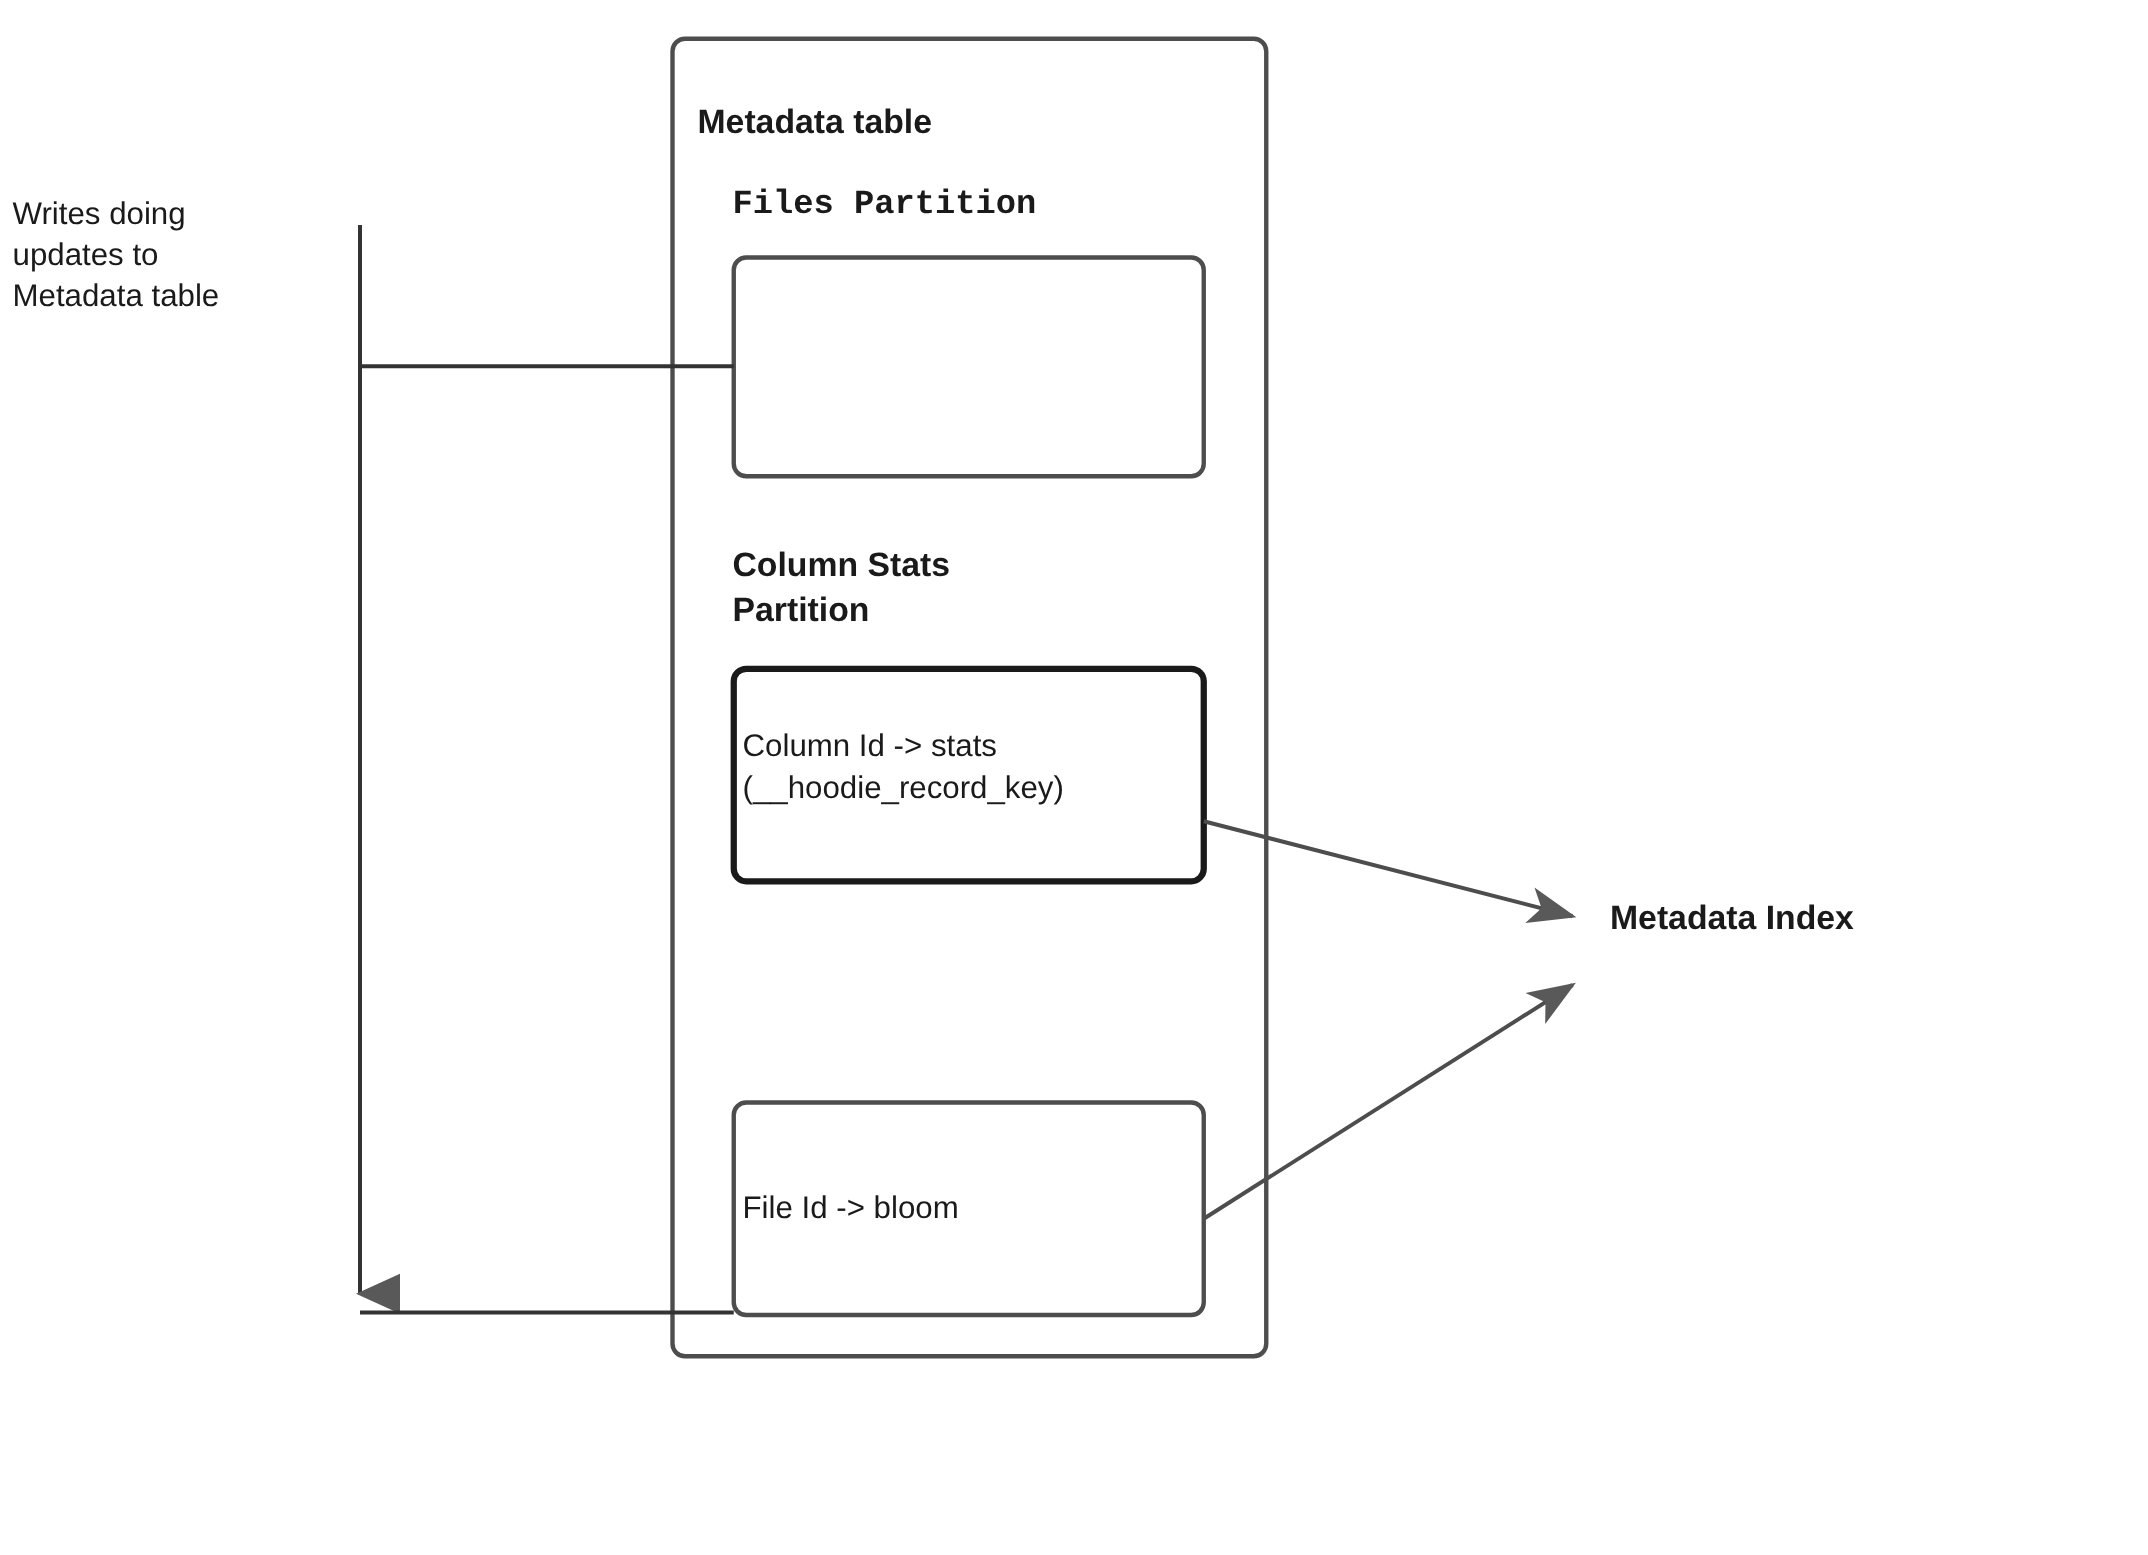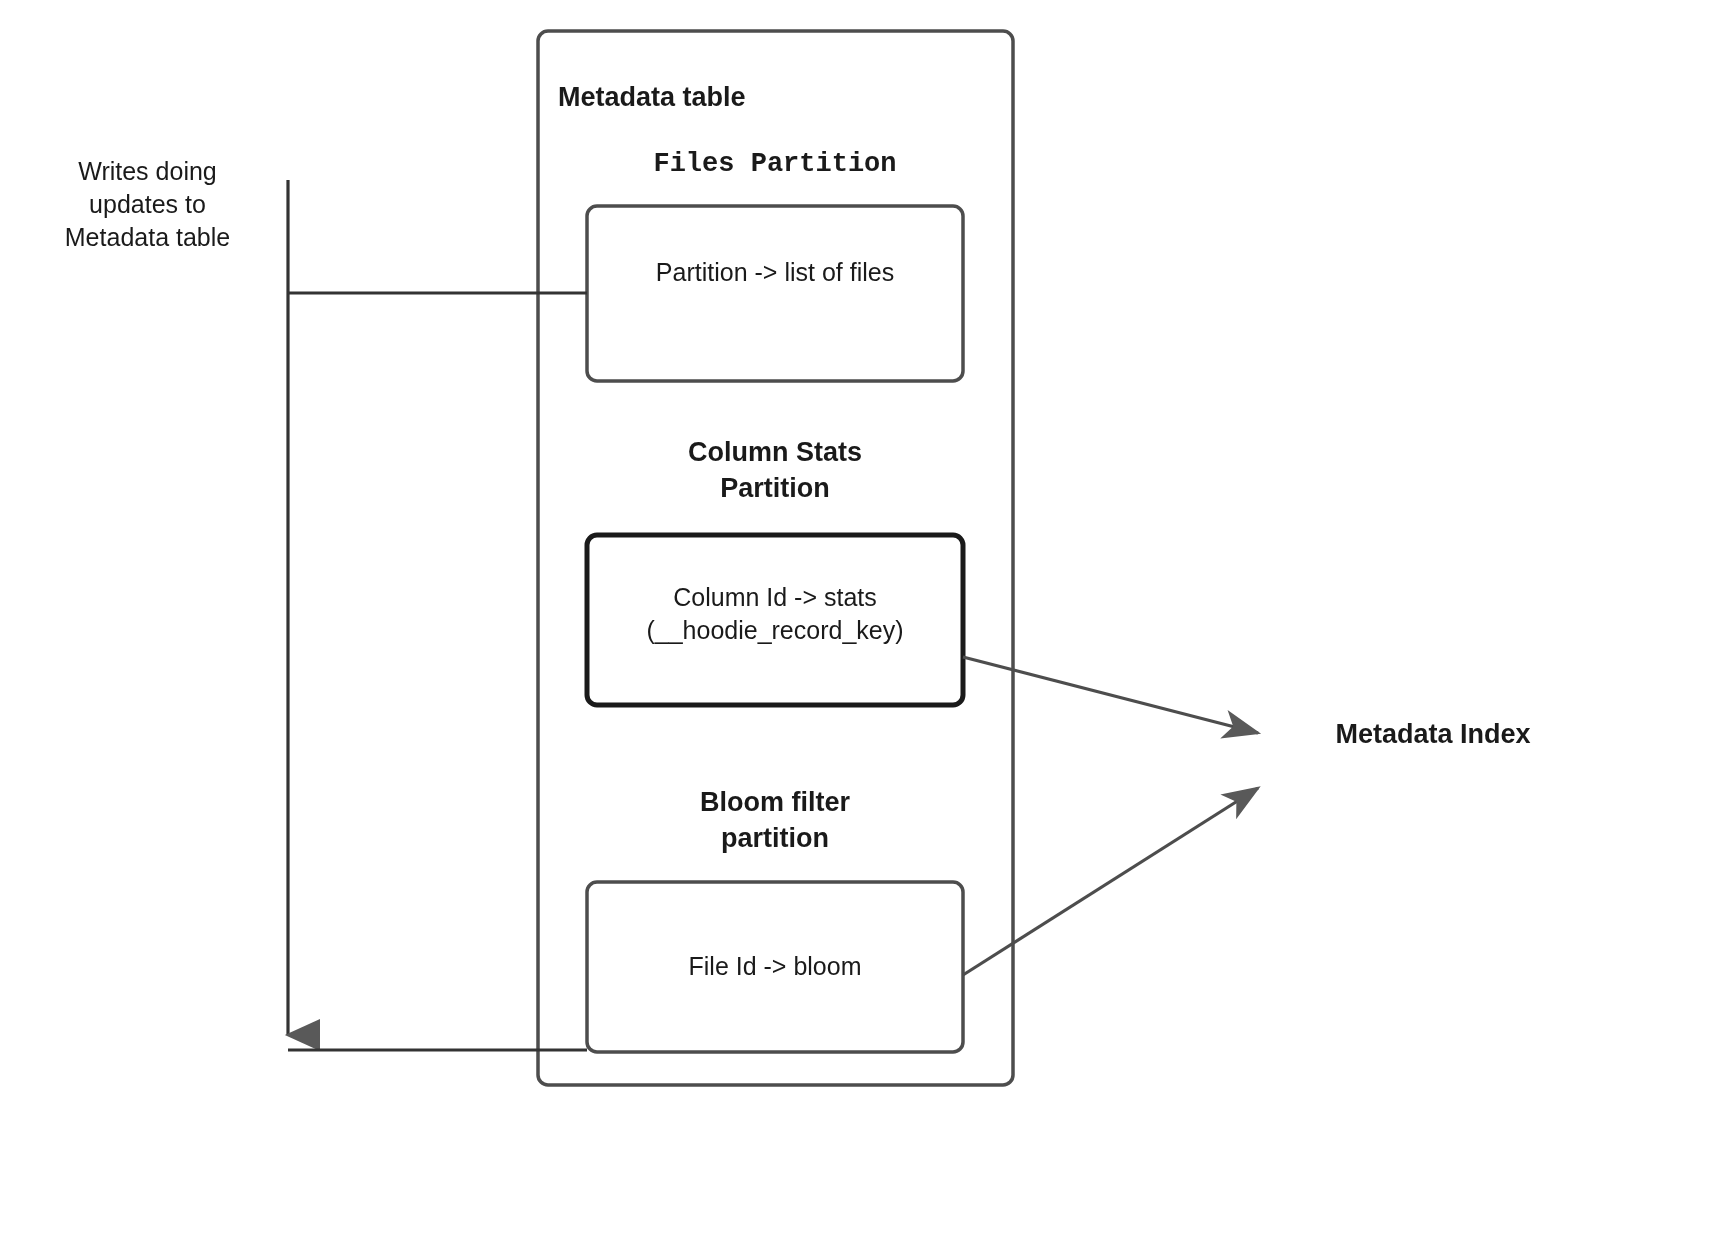--- a/index.html
+++ b/index.html
@@ -22,21 +22,21 @@
   }
   svg.layer {
     position: absolute;
     left: 0;
     top: 0;
     width: 1718px;
     height: 1244px;
   }
   .txt {
     position: absolute;
-    text-align: center;
+    text-align: left;
     line-height: 1.32;
     white-space: pre-line;
     color: #1a1a1a;
   }
   .bold {
     font-weight: bold;
   }
   .t-writes {
     left: 10px;
     top: 155px;
@@ -135,29 +135,26 @@
   </svg>
 
   <div class="txt t-writes">Writes doing
 updates to
 Metadata table</div>
 
   <div class="txt bold t-metadata-table">Metadata table</div>
 
   <div class="txt bold t-files-part">Files Partition</div>
 
-  <div class="txt t-files-body">Partition -&gt; list of files</div>
 
   <div class="txt bold t-colstats-part">Column Stats
 Partition</div>
 
   <div class="txt t-colstats-body">Column Id  -&gt; stats
 (__hoodie_record_key)</div>
 
-  <div class="txt bold t-bloom-part">Bloom filter
-partition</div>
 
   <div class="txt t-bloom-body">File Id -&gt; bloom</div>
 
   <div class="txt bold t-index-title">Metadata Index</div>
 
 
 </div>
 
 </body></html>

